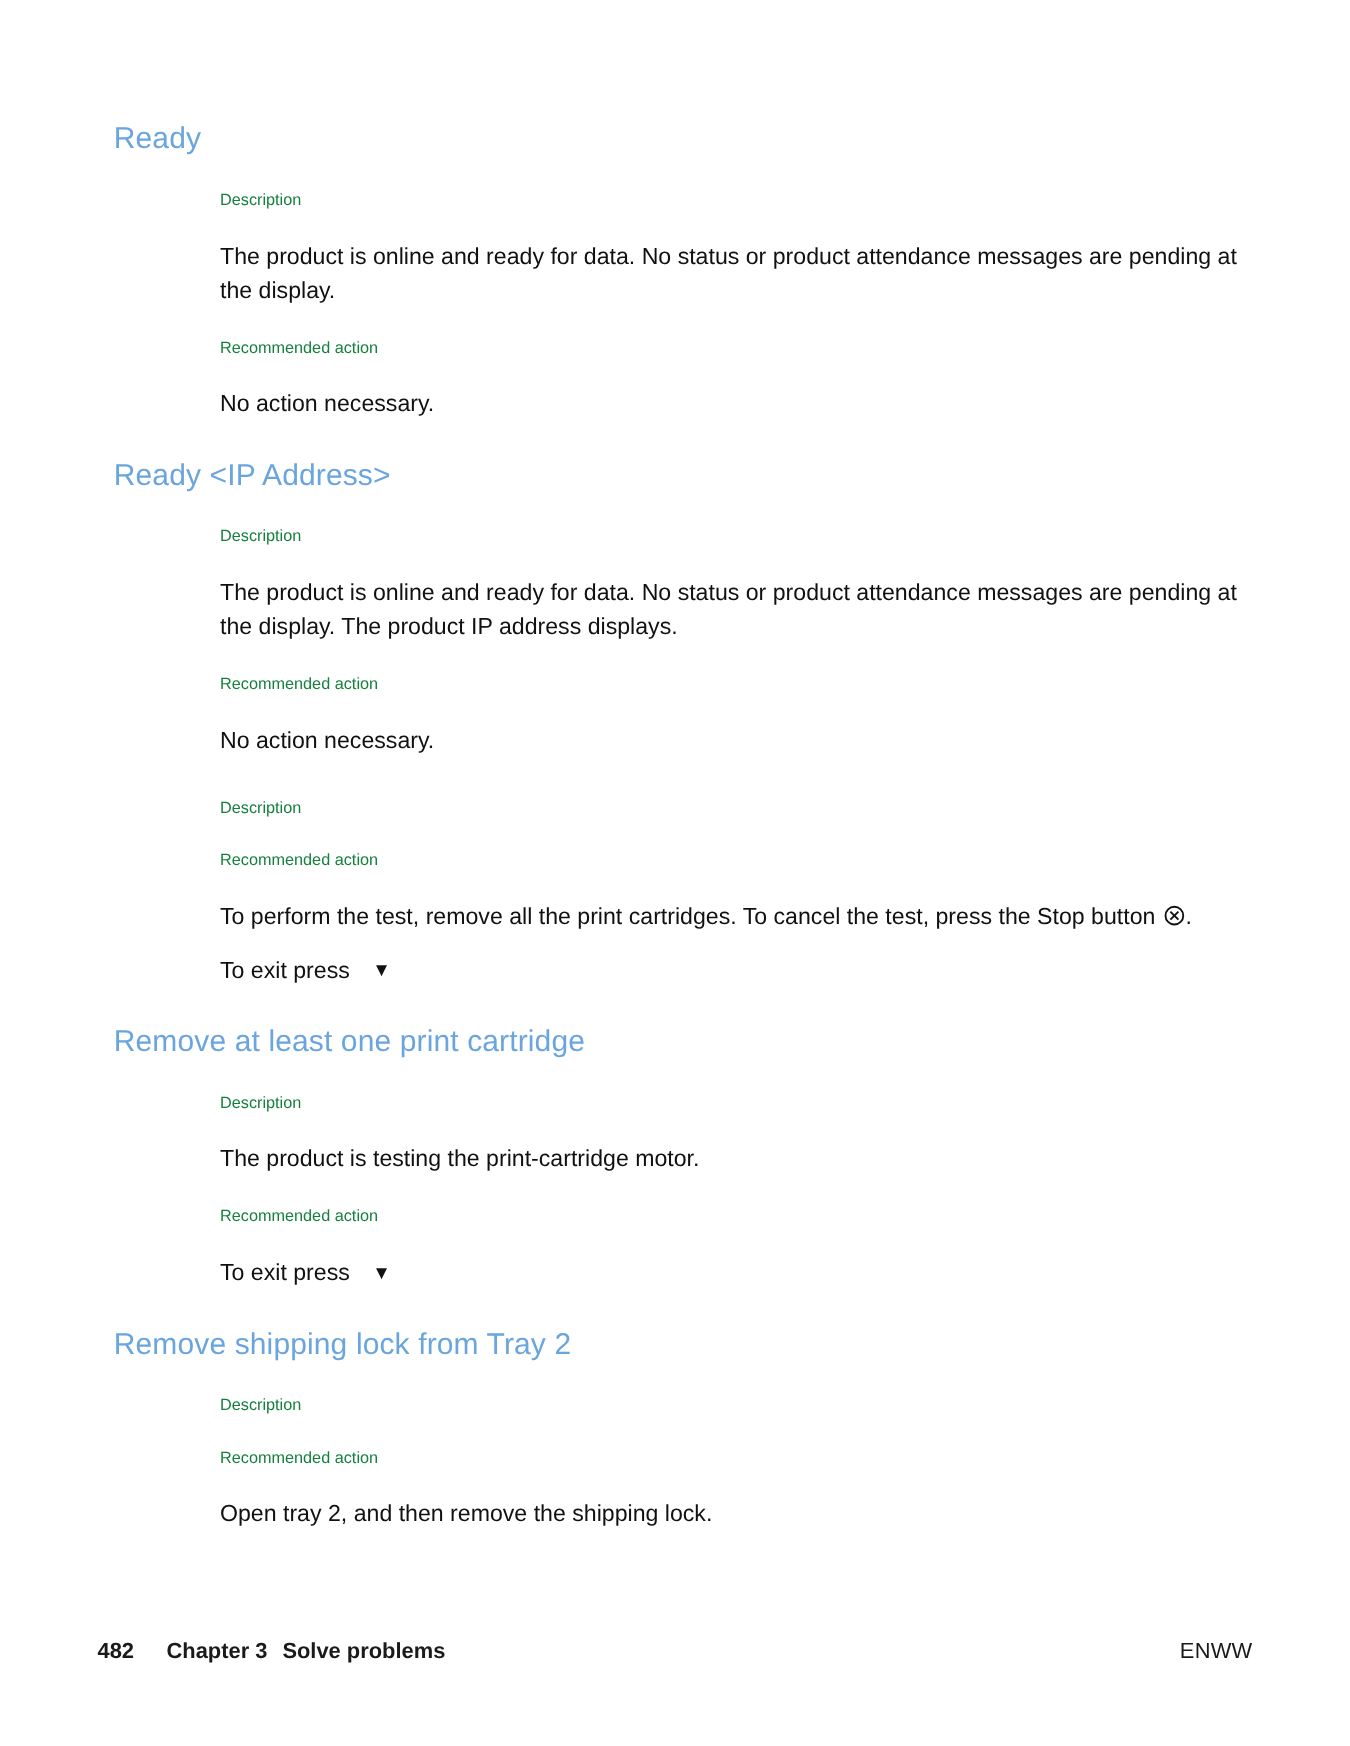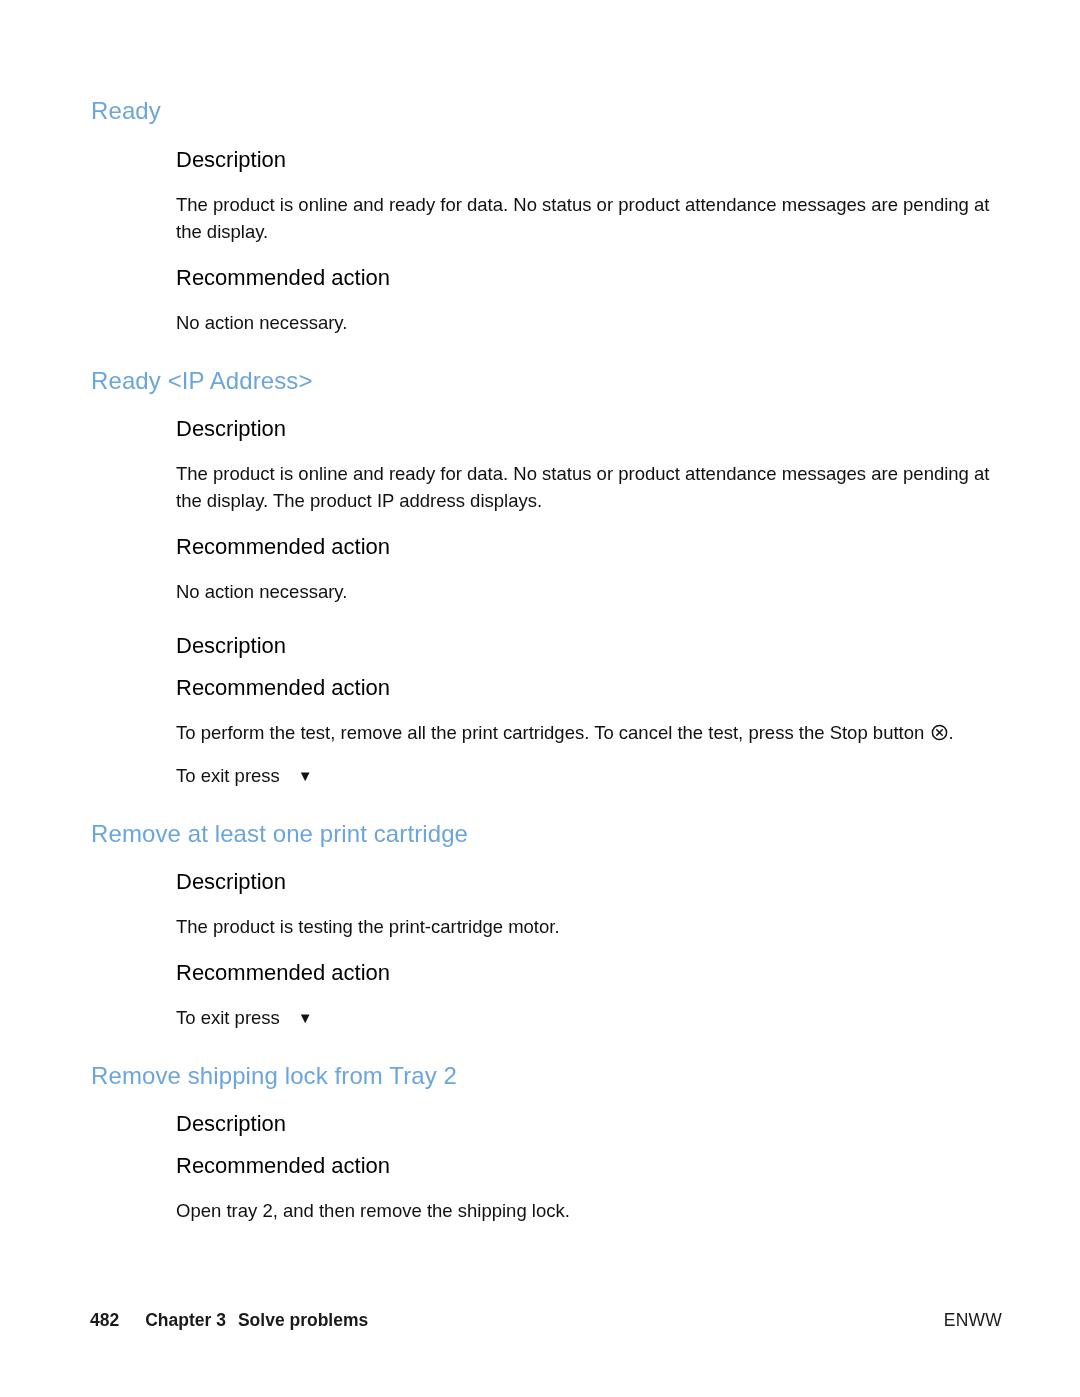--- a/index.html
+++ b/index.html
@@ -49,23 +49,23 @@
     margin: 0 0 22px 0;
     letter-spacing: 0.1px;
   }
 
   
   .body-block {
     margin-left: 85px;
     width: 815px;
   }
   .label {
-    font-size: 22px;
+    font-size: 13px;
     line-height: 22px;
-    color: #000000;
+    color: #15803d;
     margin: 0 0 20px 0;
   }
   .para {
     font-size: 18.5px;
     line-height: 27px;
     color: #111111;
     margin: 0 0 22px 0;
   }
   .para.last {
     margin-bottom: 0;
@@ -94,21 +94,21 @@
     margin-left: 18px;
     font-size: 15px;
     line-height: 1;
     vertical-align: 1px;
     color: #111111;
   }
 
   
   .footer {
     position: absolute;
-    left: 90px;
+    left: 78px;
     right: 78px;
     top: 1305px;
     height: 30px;
     display: flex;
     align-items: center;
     justify-content: space-between;
     font-size: 17.5px;
     color: #1a1a1a;
   }
   .footer-left {

